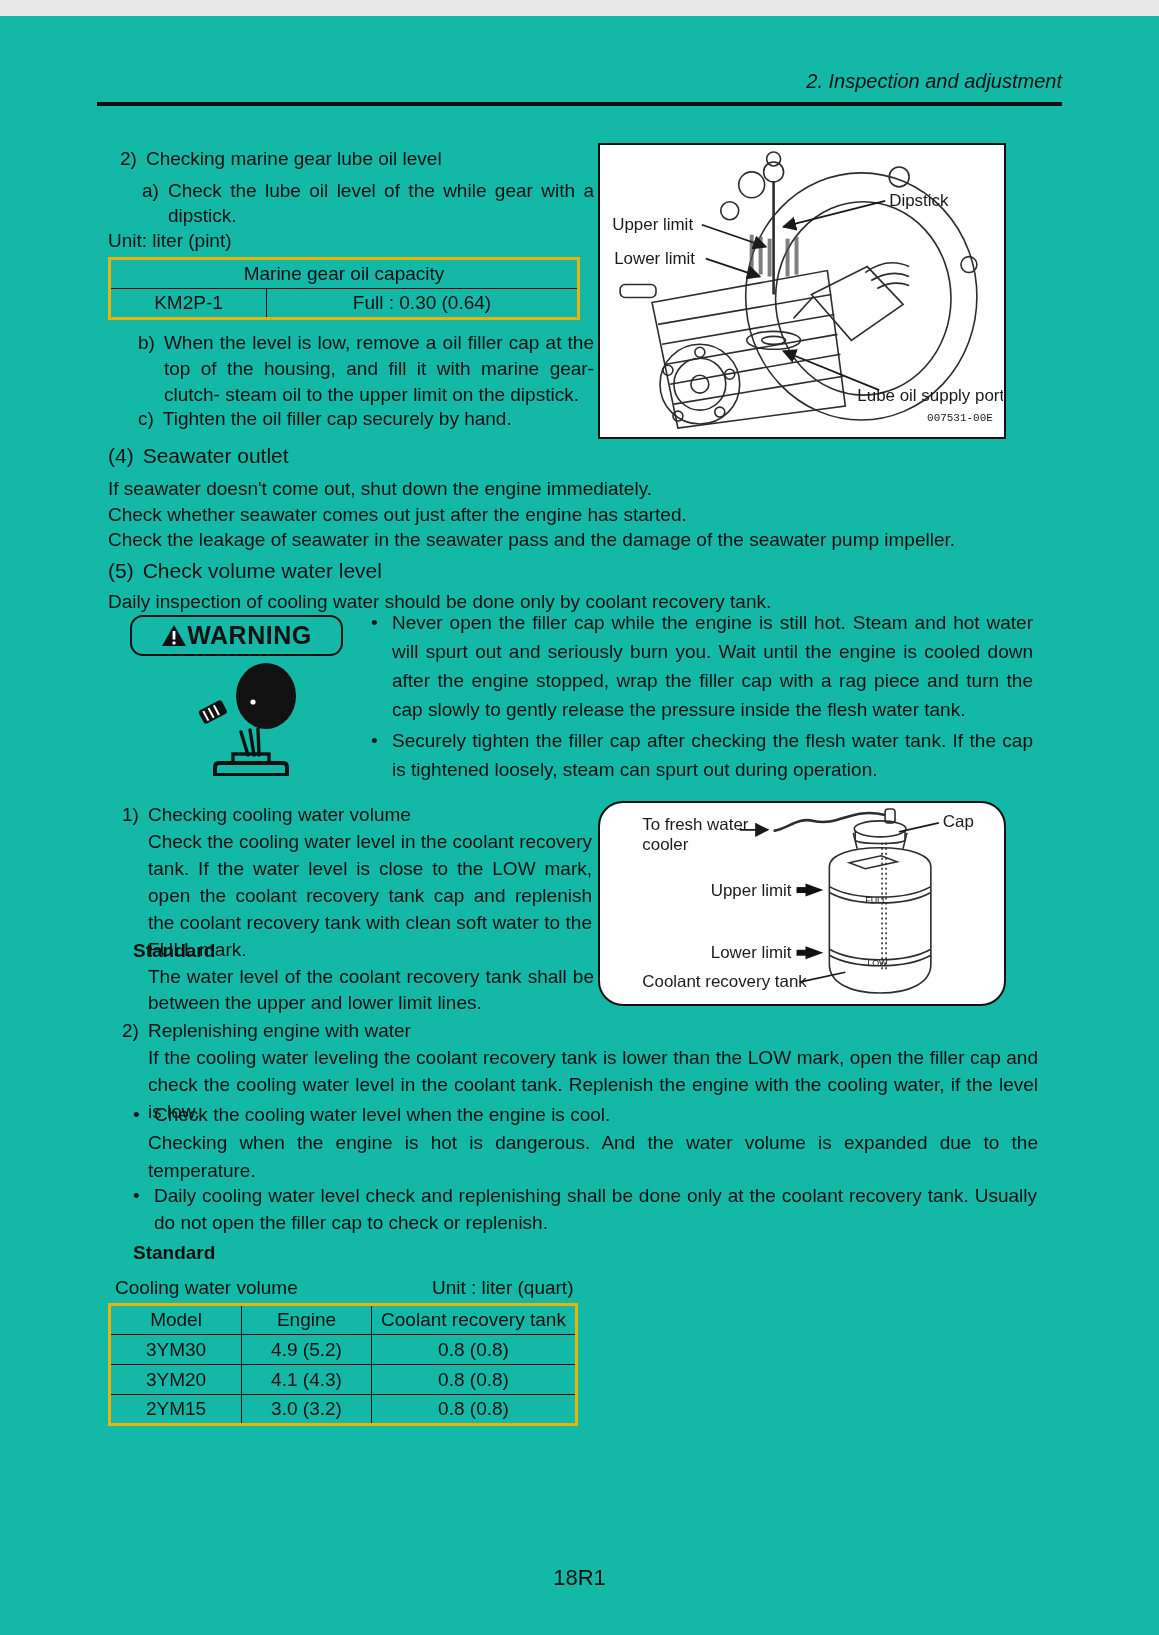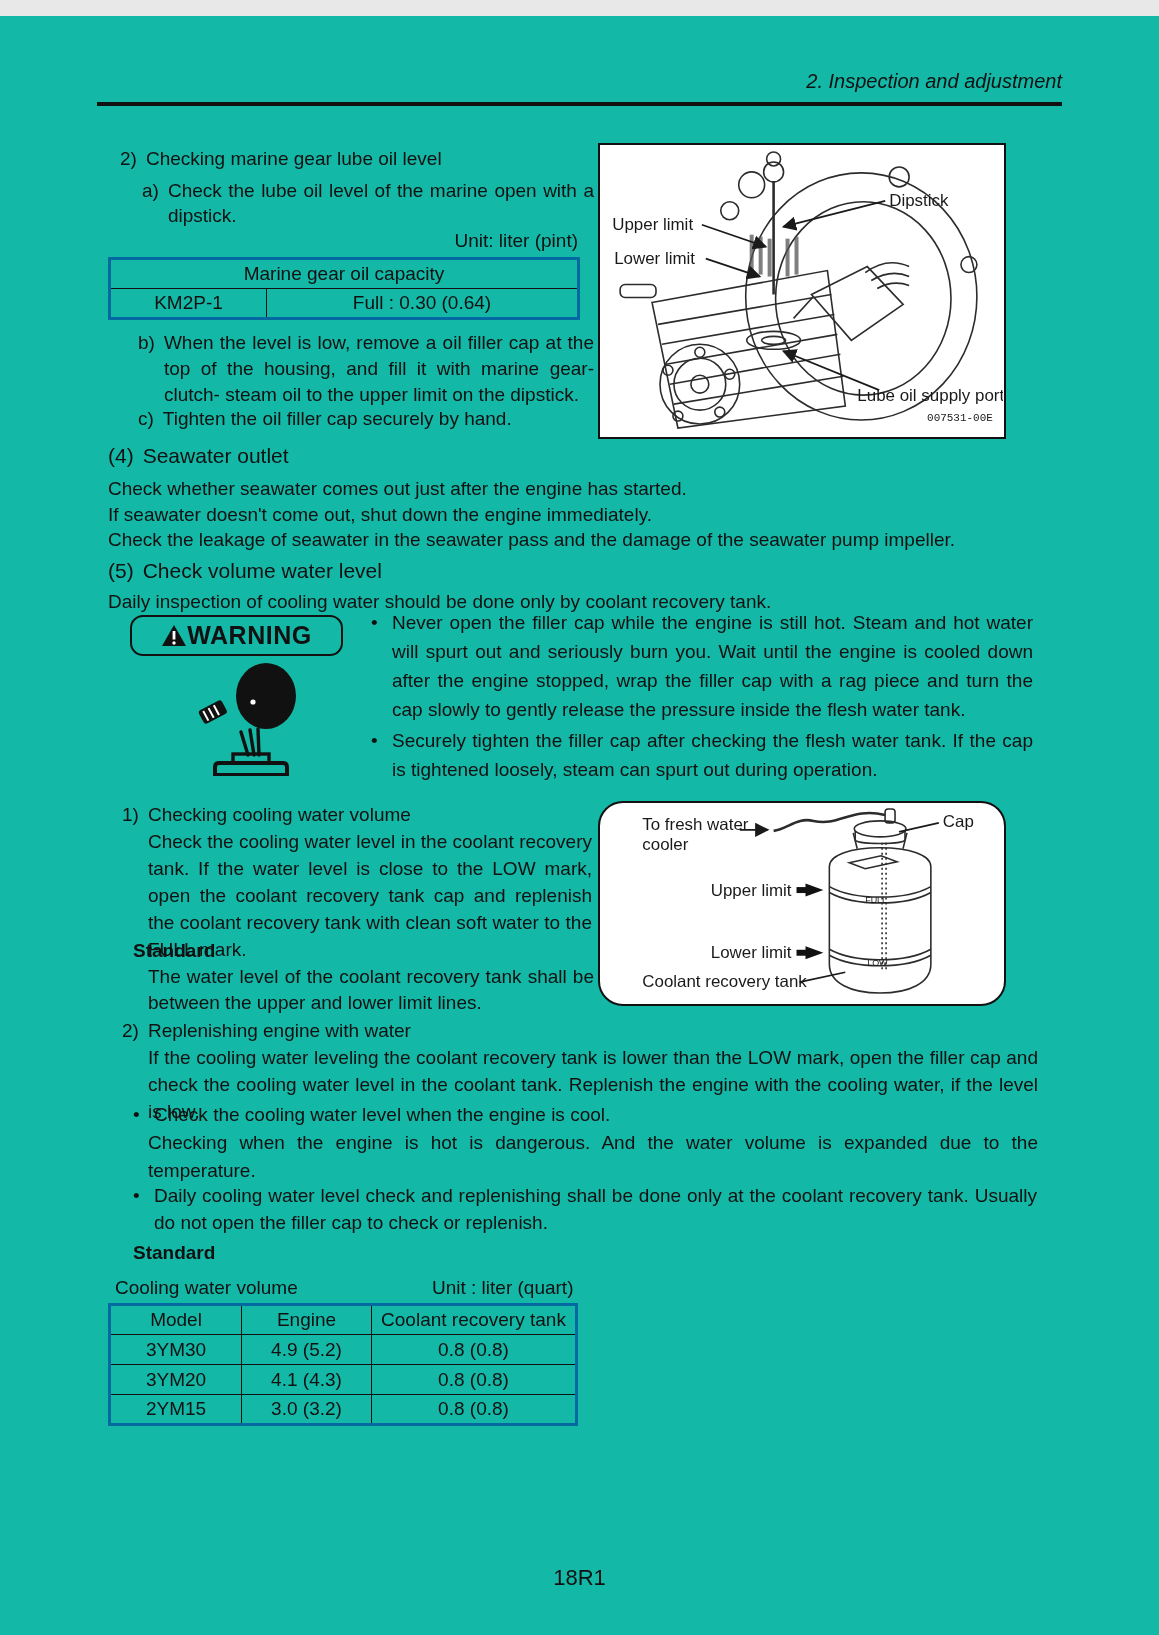--- a/index.html
+++ b/index.html
@@ -15,21 +15,21 @@
   .t21 { font-size:21px; }
   .just { text-align:justify; }
   .flexrow { display:flex; gap:9px; }
   .lbl { flex:0 0 auto; }
   .bold { font-weight:bold; }
 
   .header-title { top:54px; right:97px; font-size:20px; font-style:italic; }
   .header-rule  { top:86px; left:97px; width:965px; height:4px; background:#111; }
 
   table { border-collapse:collapse; }
-  .doc-table { border:3px solid #0369a1; width:100%; font-size:19px;padding-left:36px; }
+  .doc-table { border:3px solid #eab308; width:100%; font-size:19px;padding-left:36px; }
   .doc-table td, .doc-table th { border:1.5px solid #111; text-align:center; height:30px; font-weight:normal; padding:1px 6px; }
 
   .figure-box { border:2.5px solid #111; background:#fff; }
   svg .ln { fill:none; stroke:#2c2c2c; stroke-width:1.6; }
   svg .ln2 { fill:none; stroke:#2c2c2c; stroke-width:2.6; }
   svg text { font-family:"Liberation Sans","DejaVu Sans",sans-serif; fill:#1a1a1a; }
 
   .warn-box { display:flex; align-items:center; justify-content:center; 
     border:2.5px solid #111; border-radius:13px; }
   .warn-word { font-size:25px; font-weight:bold; letter-spacing:0.5px; }
@@ -52,23 +52,23 @@
 
   <div class="abs header-title">2.  Inspection and adjustment</div>
   <div class="abs header-rule"></div>
 
   <div class="abs flexrow t19" style="left:120px; top:130px;">
     <span class="lbl">2)</span>
     <span>Checking marine gear lube oil level</span>
   </div>
   <div class="abs flexrow t19" style="left:142px; top:162px; width:452px;">
     <span class="lbl">a)</span>
-    <div class="just">Check the lube oil level of the marine open with a dipstick.</div>
-  </div>
-  <div class="abs t19" style="left:108px; top:212px; width:470px; text-align:right;">Unit: liter (pint)</div>
+    <div class="just">Check the lube oil level of the while gear with a dipstick.</div>
+  </div>
+  <div class="abs t19" style="left:108px; top:212px; width:470px; ">Unit: liter (pint)</div>
 
   <div class="abs" style="left:108px; top:241px; width:472px;">
     <table class="doc-table">
       <tbody>
           <tr>
         <td colspan="2">Marine gear oil capacity</td>
       </tr>
       <tr>
         <td style="width:157px;">KM2P-1</td>
         <td>Full : 0.30 (0.64)</td>
@@ -155,22 +155,22 @@
       <text x="258" y="257" font-size="17">Lube oil supply port</text>
       <text x="328" y="277" font-size="11" fill="#999" class="fig-code">007531-00E</text>
     </svg>
   </div>
 
   <div class="abs flexrow t21" style="left:108px; top:428px;">
     <span>(4)</span>
     <span>Seawater outlet</span>
   </div>
   <div class="abs t19" style="left:108px; top:460px; width:940px; line-height:25.5px;">
+    <div>If seawater doesn't come out, shut down the engine immediately.</div>
     <div>Check whether seawater comes out just after the engine has started.</div>
-    <div>If seawater doesn't come out, shut down the engine immediately.</div>
     <div>Check the leakage of seawater in the seawater pass and the damage of the seawater pump impeller.</div>
   </div>
 
   <div class="abs flexrow t21" style="left:108px; top:543px;">
     <span>(5)</span>
     <span>Check volume water level</span>
   </div>
   <div class="abs t19" style="left:108px; top:573px;">Daily inspection of cooling water should be done only by coolant recovery tank.</div>
 
   <div class="abs warn-box" style="left:130px; top:599px; width:213px; height:41px;">

